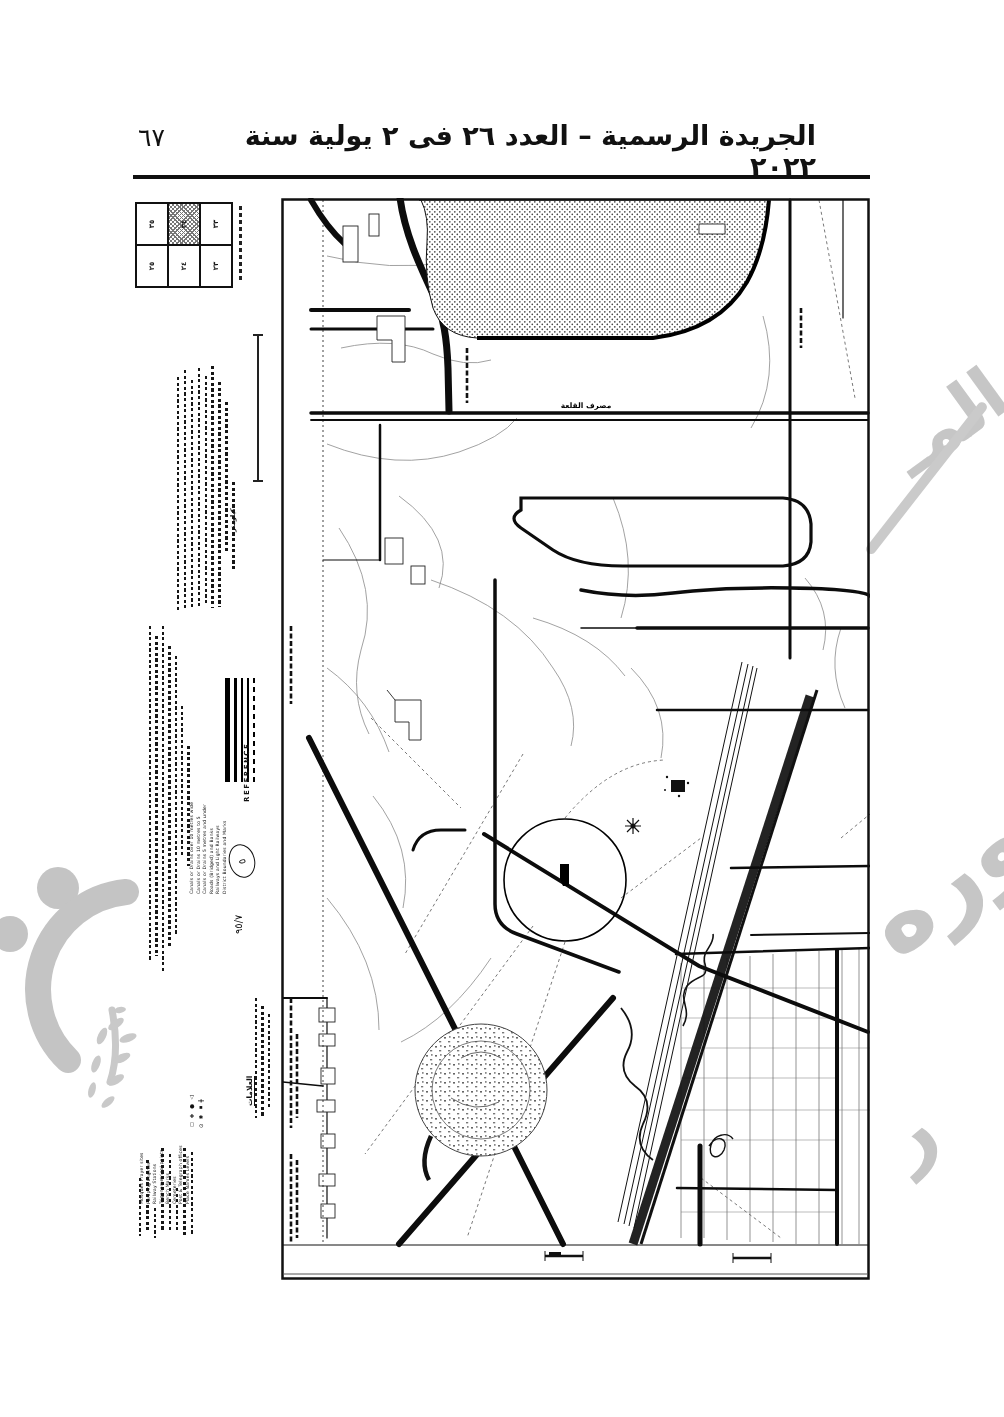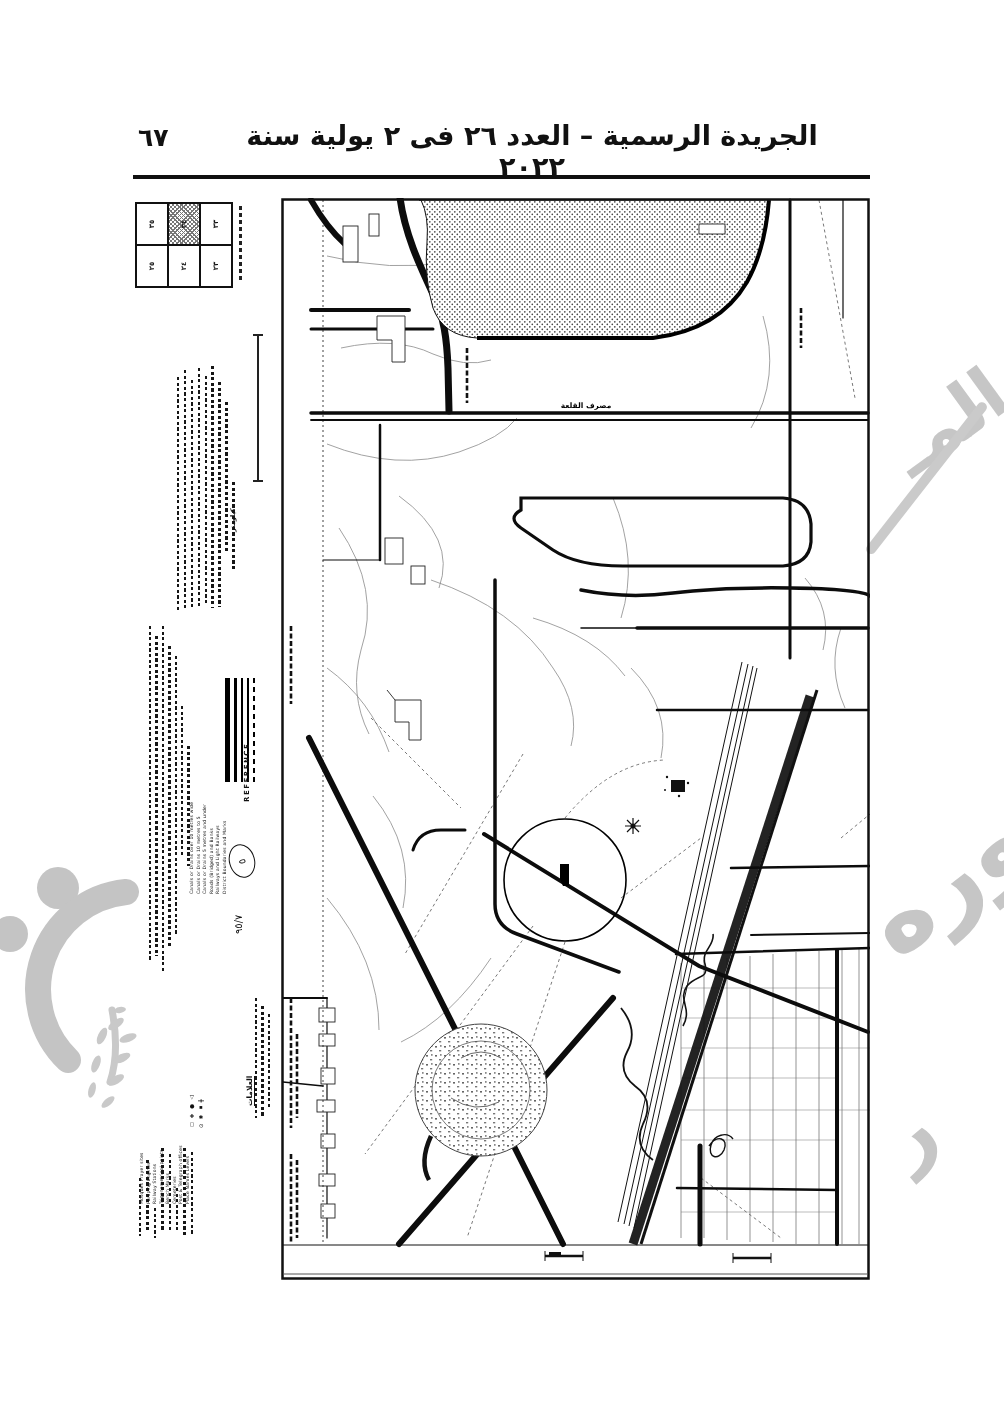--- a/index.html
+++ b/index.html
@@ -1,21 +1,21 @@
 <!DOCTYPE html>
 <html lang="ar"><head>
 <meta charset="utf-8">
 <style>
   html,body{margin:0;padding:0;background:#e8e8e8;}
   .page{position:relative;width:1004px;height:1417px;background:#ffffff;overflow:hidden;
         font-family:"DejaVu Sans",sans-serif;color:#111;}
   
-  .hdr-title{position:absolute;top:120px;left:232px;width:600px;text-align:center;
+  .hdr-title{position:absolute;top:120px;left:216px;width:600px;text-align:right;
              font-size:27px;font-weight:bold;direction:rtl;letter-spacing:.5px;}
-  .hdr-num{position:absolute;top:123px;left:138px;font-size:25px;font-weight:bold;}
+  .hdr-num{position:absolute;top:123px;left:138px;font-size:25px;font-weight:normal;}
   .hdr-rule{position:absolute;top:175px;left:133px;width:737px;height:3.5px;background:#101010;}
   
   .wm{position:absolute;color:#c6c6c6;font-weight:bold;pointer-events:none;z-index:1;white-space:nowrap;}
   .wm-top{left:886px;top:380px;font-size:72px;transform:rotate(-36deg);}
   .wm-main{left:846px;top:790px;font-size:100px;transform:rotate(-38deg);letter-spacing:-6px;}
   .wm-tail{left:884px;top:1088px;font-size:78px;transform:rotate(-40deg);}
   .wm-diag{position:absolute;left:868px;top:548px;width:190px;height:10px;background:#cacaca;
            transform:rotate(-52deg);transform-origin:0 50%;border-radius:5px;z-index:1;}
   .wm-logo{position:absolute;left:-6px;top:828px;z-index:1;}
   

